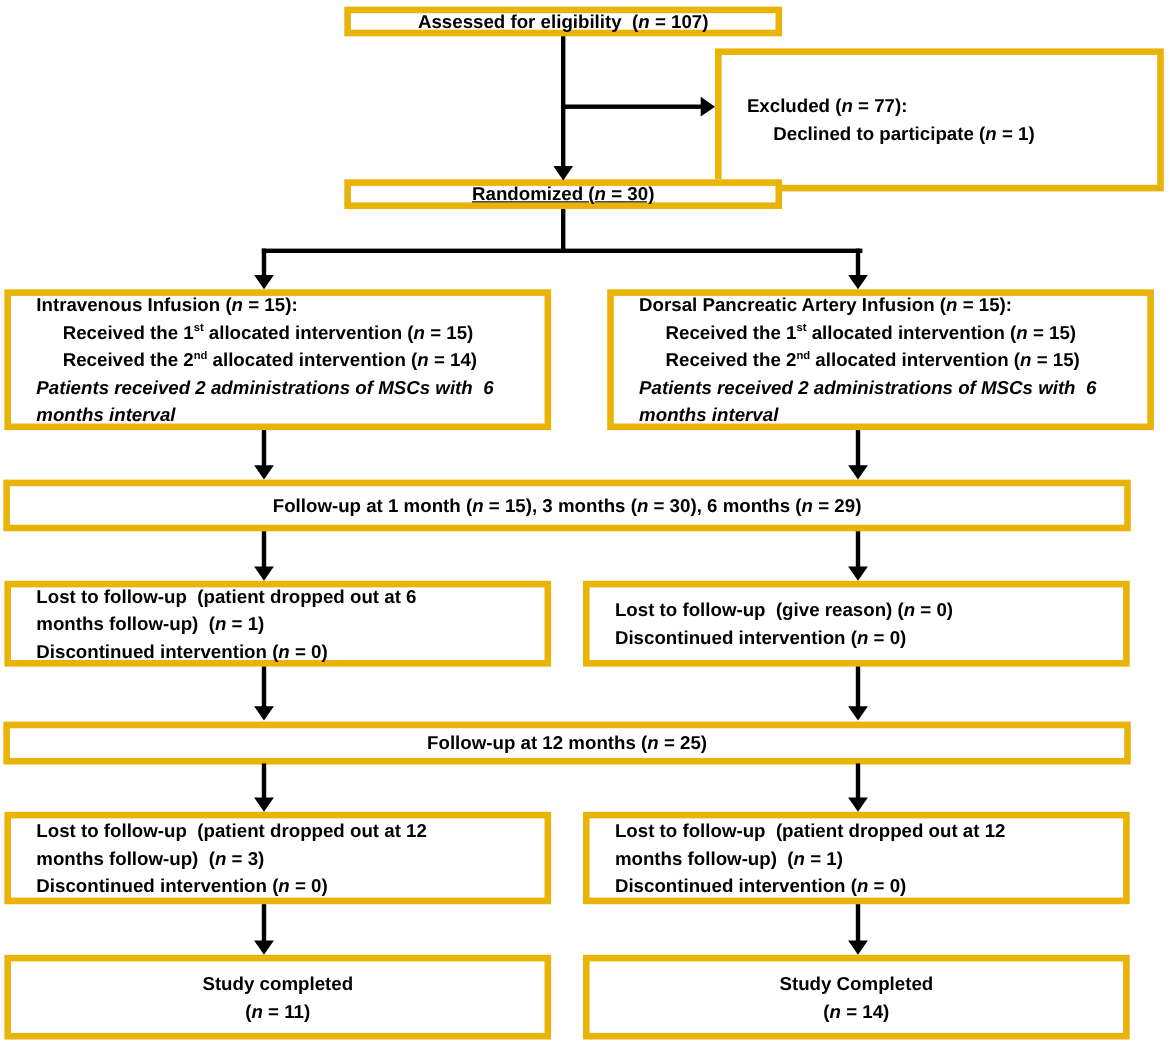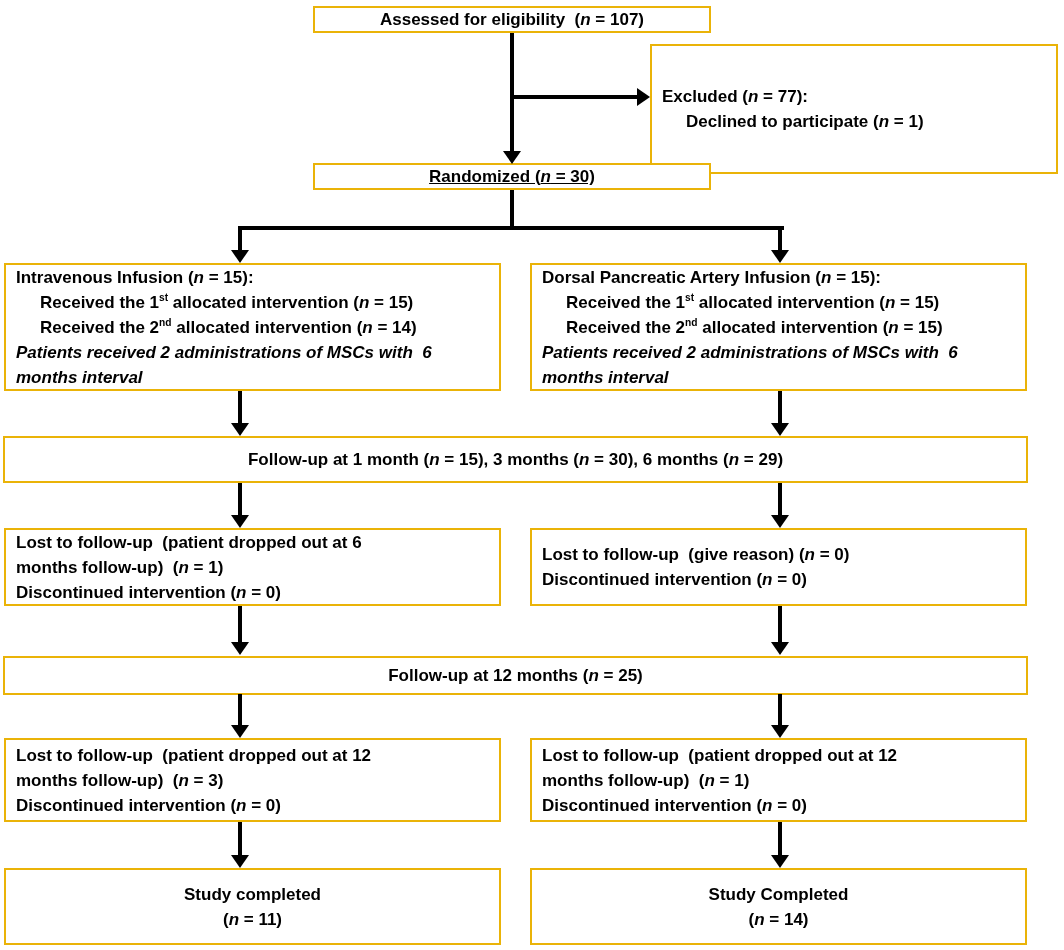--- a/index.html
+++ b/index.html
@@ -6,29 +6,29 @@
   .canvas{
     position:relative;
     width:1064px;height:950px;
     background:#ffffff;
     font-family:"Liberation Sans", sans-serif;
     color:#000000;
   }
   .box{
     position:absolute;
     box-sizing:border-box;
-    border:2px solid #eab308;
+    border:6px solid #eab308;
     background:#ffffff;
     font-weight:700;
     font-size:17px;
     line-height:25px;
     display:flex;
     flex-direction:column;
     justify-content:center;
-    padding:2px 10px;
+    padding:2px 23px;
   }
   .box.center{align-items:center;text-align:center;}
   .line{white-space:pre;}
   .line.ind{padding-left:24px;}
   .line.note{font-style:italic;}
   .i{font-style:italic;}
   .sup{font-size:0.6em;vertical-align:super;line-height:0;}
   .v{position:absolute;width:4px;background:#000000;}
   .h{position:absolute;height:4px;background:#000000;}
   .ad{position:absolute;width:0;height:0;
@@ -55,21 +55,21 @@
   <div class="box center" style="left:313px;top:163px;width:398px;height:27px;text-decoration:underline;">
       <div class="line"><span>Randomized (</span><span class="i">n</span><span> = 30)</span></div>
     </div>
   <div class="box" style="left:4px;top:263px;width:497px;height:128px;">
       <div class="line"><span>Intravenous Infusion (</span><span class="i">n</span><span> = 15):</span></div>
       <div class="line ind"><span>Received the 1</span><span class="sup">st</span><span> allocated intervention (</span><span class="i">n</span><span> = 15)</span></div>
       <div class="line ind"><span>Received the 2</span><span class="sup">nd</span><span> allocated intervention (</span><span class="i">n</span><span> = 14)</span></div>
       <div class="line note"><span>Patients received 2 administrations of MSCs with  6</span></div>
       <div class="line note"><span>months interval</span></div>
     </div>
-  <div class="box" style="left:530px;top:263px;width:497px;height:128px;">
+  <div class="box" style="left:552px;top:263px;width:497px;height:128px;">
       <div class="line"><span>Dorsal Pancreatic Artery Infusion (</span><span class="i">n</span><span> = 15):</span></div>
       <div class="line ind"><span>Received the 1</span><span class="sup">st</span><span> allocated intervention (</span><span class="i">n</span><span> = 15)</span></div>
       <div class="line ind"><span>Received the 2</span><span class="sup">nd</span><span> allocated intervention (</span><span class="i">n</span><span> = 15)</span></div>
       <div class="line note"><span>Patients received 2 administrations of MSCs with  6</span></div>
       <div class="line note"><span>months interval</span></div>
     </div>
   <div class="box center" style="left:3px;top:436px;width:1025px;height:47px;">
       <div class="line"><span>Follow-up at 1 month (</span><span class="i">n</span><span> = 15), 3 months (</span><span class="i">n</span><span> = 30), 6 months (</span><span class="i">n</span><span> = 29)</span></div>
     </div>
   <div class="box" style="left:4px;top:528px;width:497px;height:78px;">

